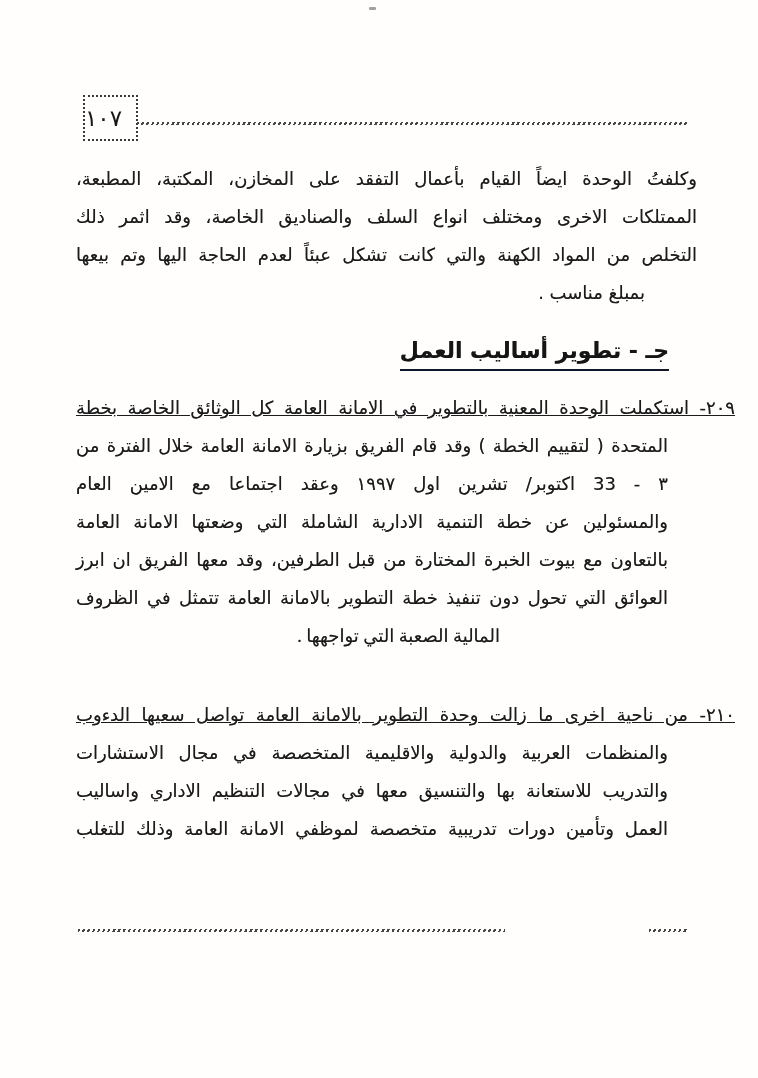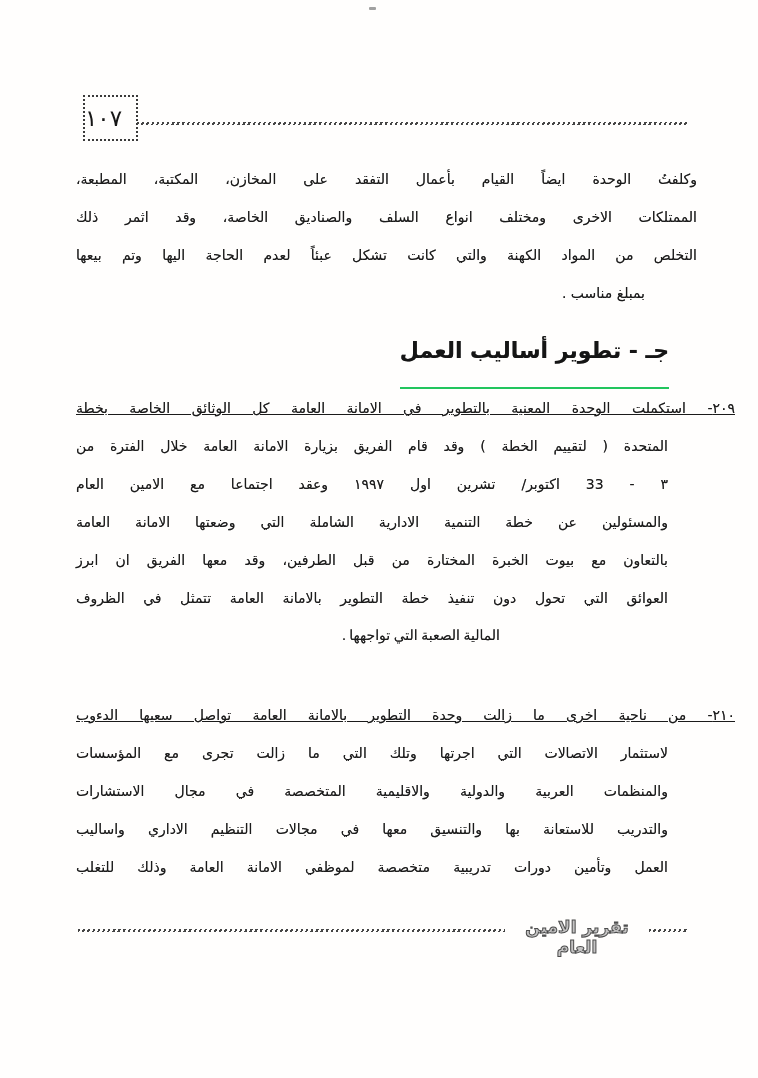--- a/index.html
+++ b/index.html
@@ -36,40 +36,40 @@
       #454545 0px,#454545 2px,transparent 2px,transparent 4.6px);
   }
   .header-rule{position:absolute;left:137px;top:122px;width:550px;}
 
   
   .column{
     position:absolute;left:76px;top:0;width:621px;height:1000px;
     direction:rtl;
   }
   .tline{
-    font-size:14px;line-height:38px;
+    font-size:18px;line-height:38px;
     text-align:justify;text-align-last:justify;
     white-space:normal;color:#1b1b1b;
     text-shadow:0 0 .4px rgba(20,20,20,.55);
   }
   .tline.align-right{text-align:left;text-align-last:right;}
 
   .intro-block{position:absolute;top:160px;left:0;right:0;}
   .intro-block .last-line{margin-left:0;margin-right:52px;}
 
   .section-heading{
     position:absolute;top:338px;left:0;right:0;
     text-align:right;margin:0;padding:0;
     font-size:22px;font-weight:bold;color:#151515;
   }
   .section-heading .heading-text{
     display:inline-block;
     margin-right:28px;
-    border-bottom:2px solid #22c55e;
-    padding-bottom:24px;
+    border-bottom:2px solid #0f172a;
+    padding-bottom:6px;
     text-shadow:0 0 .4px rgba(20,20,20,.55);
   }
 
   .numbered-para{position:absolute;left:0;right:29px;}
   .para-209{top:389px;}
   .para-210{top:696px;}
   .numbered-para .first-line{margin-right:-67px;text-decoration:underline;}
   .para-209 .last-line{margin-right:168px;font-family:Liberation Serif, serif;}
 
   
@@ -113,25 +113,23 @@
       <div class="tline">المتحدة ( لتقييم الخطة ) وقد قام الفريق بزيارة الامانة العامة خلال  الفترة من</div>
       <div class="tline">٣ - 33 اكتوبر/ تشرين اول ١٩٩٧ وعقد اجتماعا مع الامين العام</div>
       <div class="tline">والمسئولين عن خطة التنمية الادارية الشاملة التي وضعتها الامانة العامة</div>
       <div class="tline">بالتعاون مع بيوت الخبرة المختارة من قبل الطرفين، وقد معها الفريق ان ابرز</div>
       <div class="tline">العوائق التي تحول دون تنفيذ خطة التطوير بالامانة العامة تتمثل في  الظروف</div>
       <div class="tline align-right last-line">المالية الصعبة التي تواجهها .</div>
     </div>
 
     <div class="numbered-para para-210">
       <div class="tline first-line">٢١٠- من ناحية اخرى ما زالت وحدة التطوير بالامانة العامة تواصل سعيها الدءوب</div>
-      <div class="tline">لاستثمار الاتصالات التي اجرتها وتلك  التي ما زالت تجرى مع المؤسسات</div>
       <div class="tline">والمنظمات العربية والدولية والاقليمية المتخصصة في مجال الاستشارات</div>
       <div class="tline">والتدريب للاستعانة بها والتنسيق معها  في مجالات التنظيم الاداري واساليب</div>
       <div class="tline">العمل وتأمين دورات تدريبية متخصصة لموظفي الامانة  العامة وذلك للتغلب</div>
     </div>
 
   </div>
 
   <div class="dotted-rule footer-rule-left"></div>
-  <div class="footer-title">تقرير الامين العام</div>
   <div class="dotted-rule footer-rule-right"></div>
 
 </div>
 
 </body></html>

